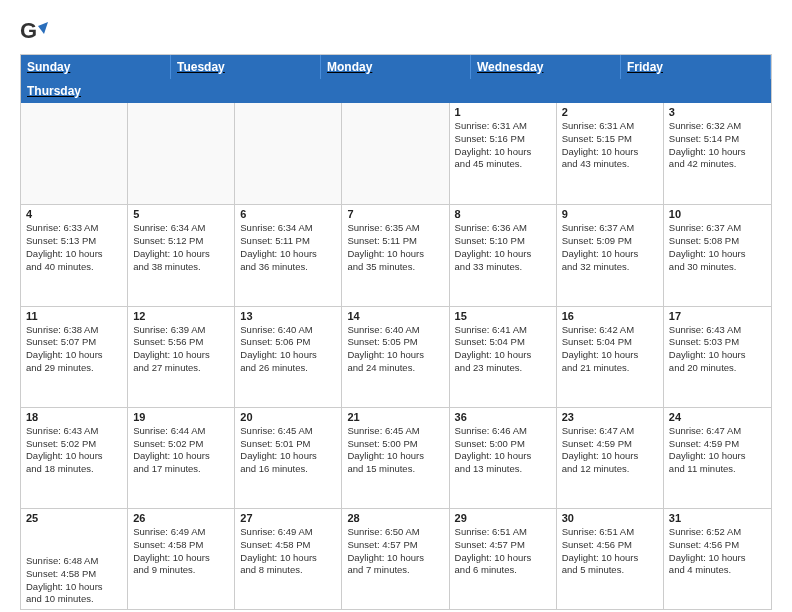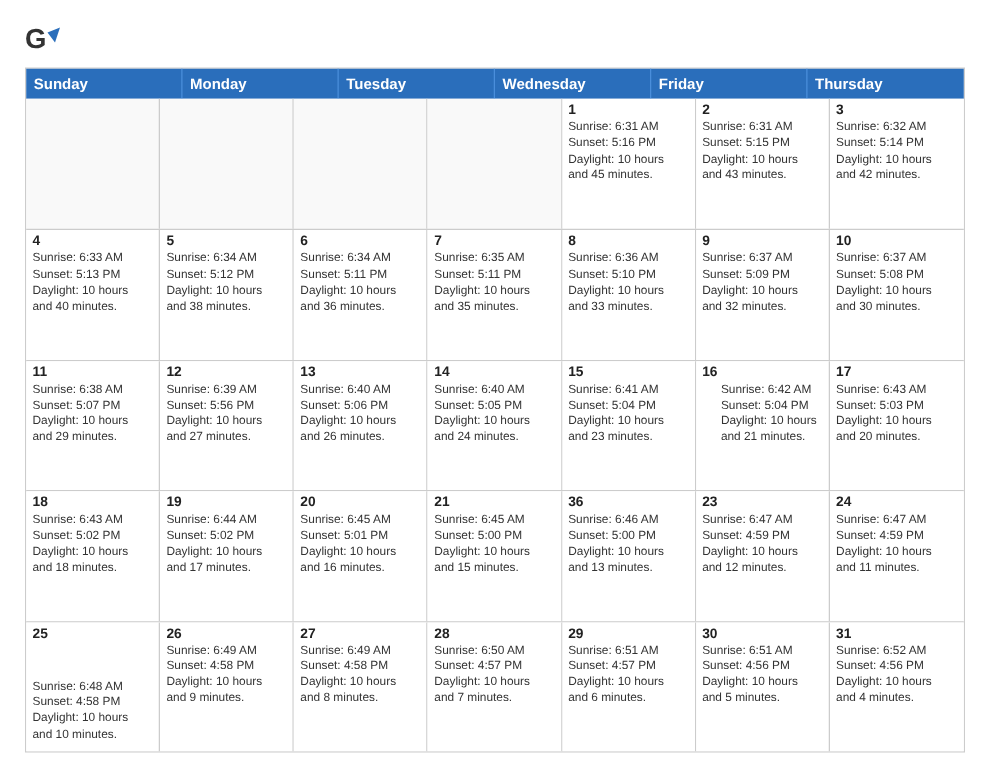--- a/index.html
+++ b/index.html
@@ -61,22 +61,23 @@
       color: #555;
     }
     .calendar {
       flex: 1;
       display: flex;
       flex-direction: column;
       border: 1px solid #ccc;
     }
     .cal-header {
       display: grid;
-      grid-template-columns: repeat(6, 1fr);
+      grid-template-columns: repeat(5, 1fr);
       background: #2a6ebb;
+      text-decoration: underline;
     }
     .cal-header-cell {
       color: #fff;
       font-weight: bold;
       font-size: 12px;
       padding: 5px 6px;
       border-right: 1px solid #4a8edb;
       text-align: left;
     }
     .cal-header-cell:last-child { border-right: none; }
@@ -131,22 +132,22 @@
     </div>
     <div class="title-section">
       <div class="month-title"></div>
       <div class="location"></div>
     </div>
   </div>
 
   <div class="calendar">
     <div class="cal-header">
     <div class="cal-header-cell">Sunday</div>
+        <div class="cal-header-cell">Tuesday</div>
         <div class="cal-header-cell">Monday</div>
-        <div class="cal-header-cell">Tuesday</div>
         <div class="cal-header-cell">Wednesday</div>
         <div class="cal-header-cell">Friday</div>
         <div class="cal-header-cell">Thursday</div>
       </div>
     <div class="cal-body">
     <div class="cal-row">
           <div class="cal-cell empty"></div>
           <div class="cal-cell empty"></div>
           <div class="cal-cell empty"></div>
           <div class="cal-cell empty"></div>
@@ -254,21 +255,21 @@
           </div>
           <div class="cal-cell">
             <div class="day-num">15</div>
             <div class="day-info" style="white-space: pre-line;">Sunrise: 6:41 AM
 Sunset: 5:04 PM
 Daylight: 10 hours
 and 23 minutes.</div>
           </div>
           <div class="cal-cell">
             <div class="day-num">16</div>
-            <div class="day-info" style="white-space: pre-line; margin-left: 15px;">Sunrise: 6:42 AM
+            <div class="day-info" style="white-space: pre-line;">Sunrise: 6:42 AM
 Sunset: 5:04 PM
 Daylight: 10 hours
 and 21 minutes.</div>
           </div>
           <div class="cal-cell">
             <div class="day-num">17</div>
             <div class="day-info" style="white-space: pre-line;">Sunrise: 6:43 AM
 Sunset: 5:03 PM
 Daylight: 10 hours
 and 20 minutes.</div>

